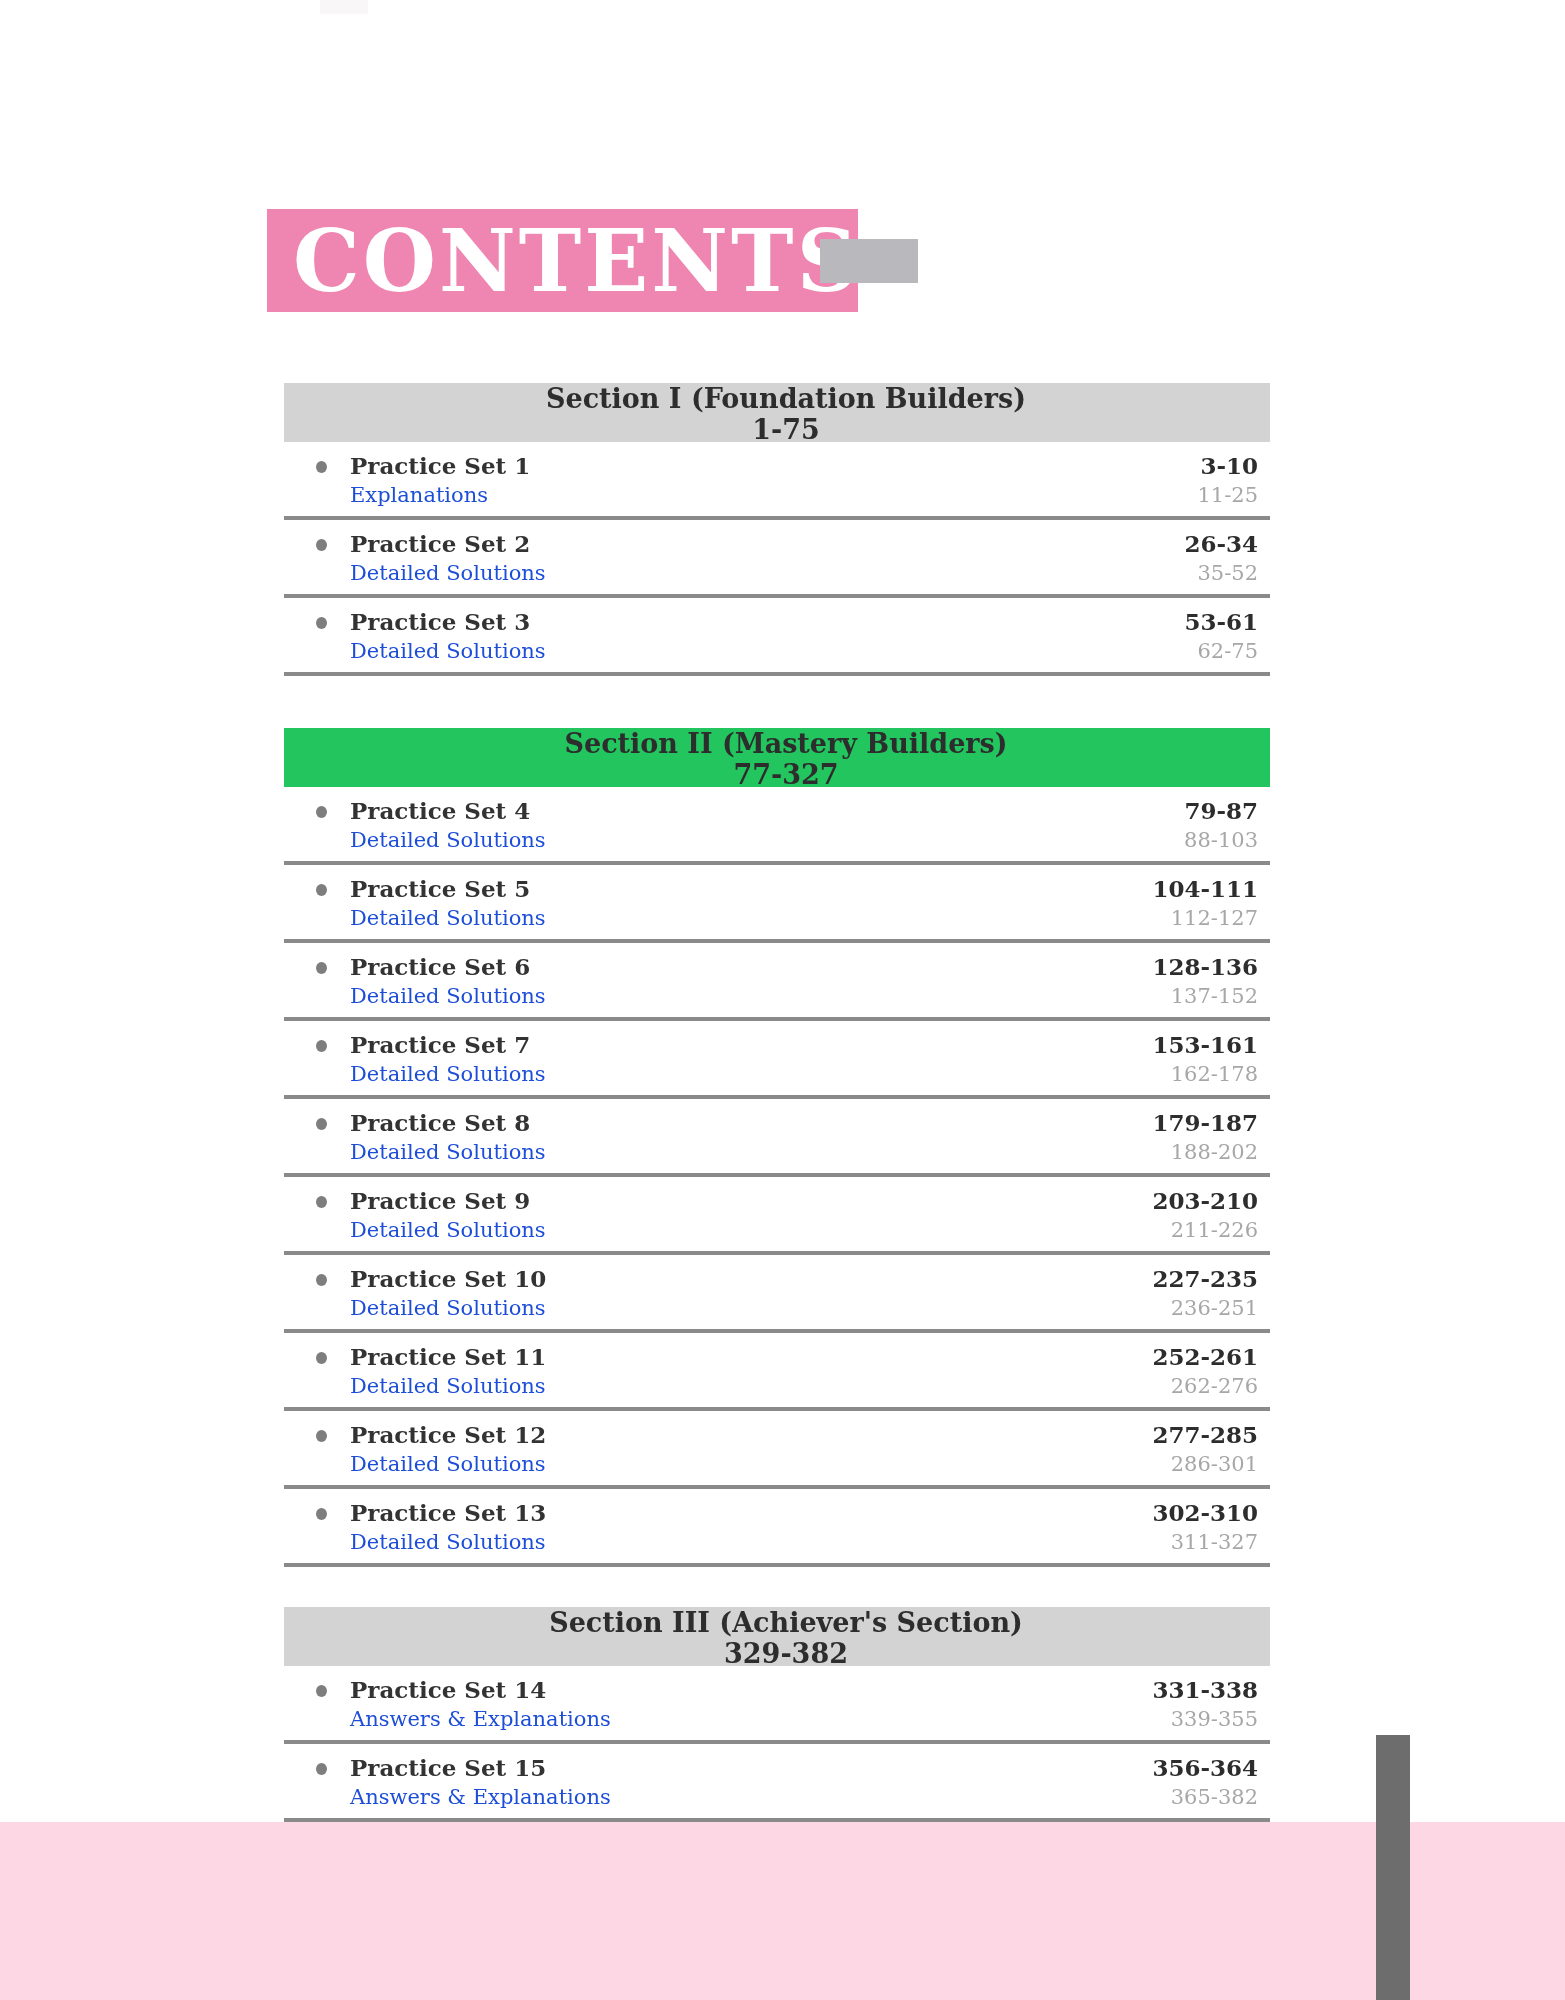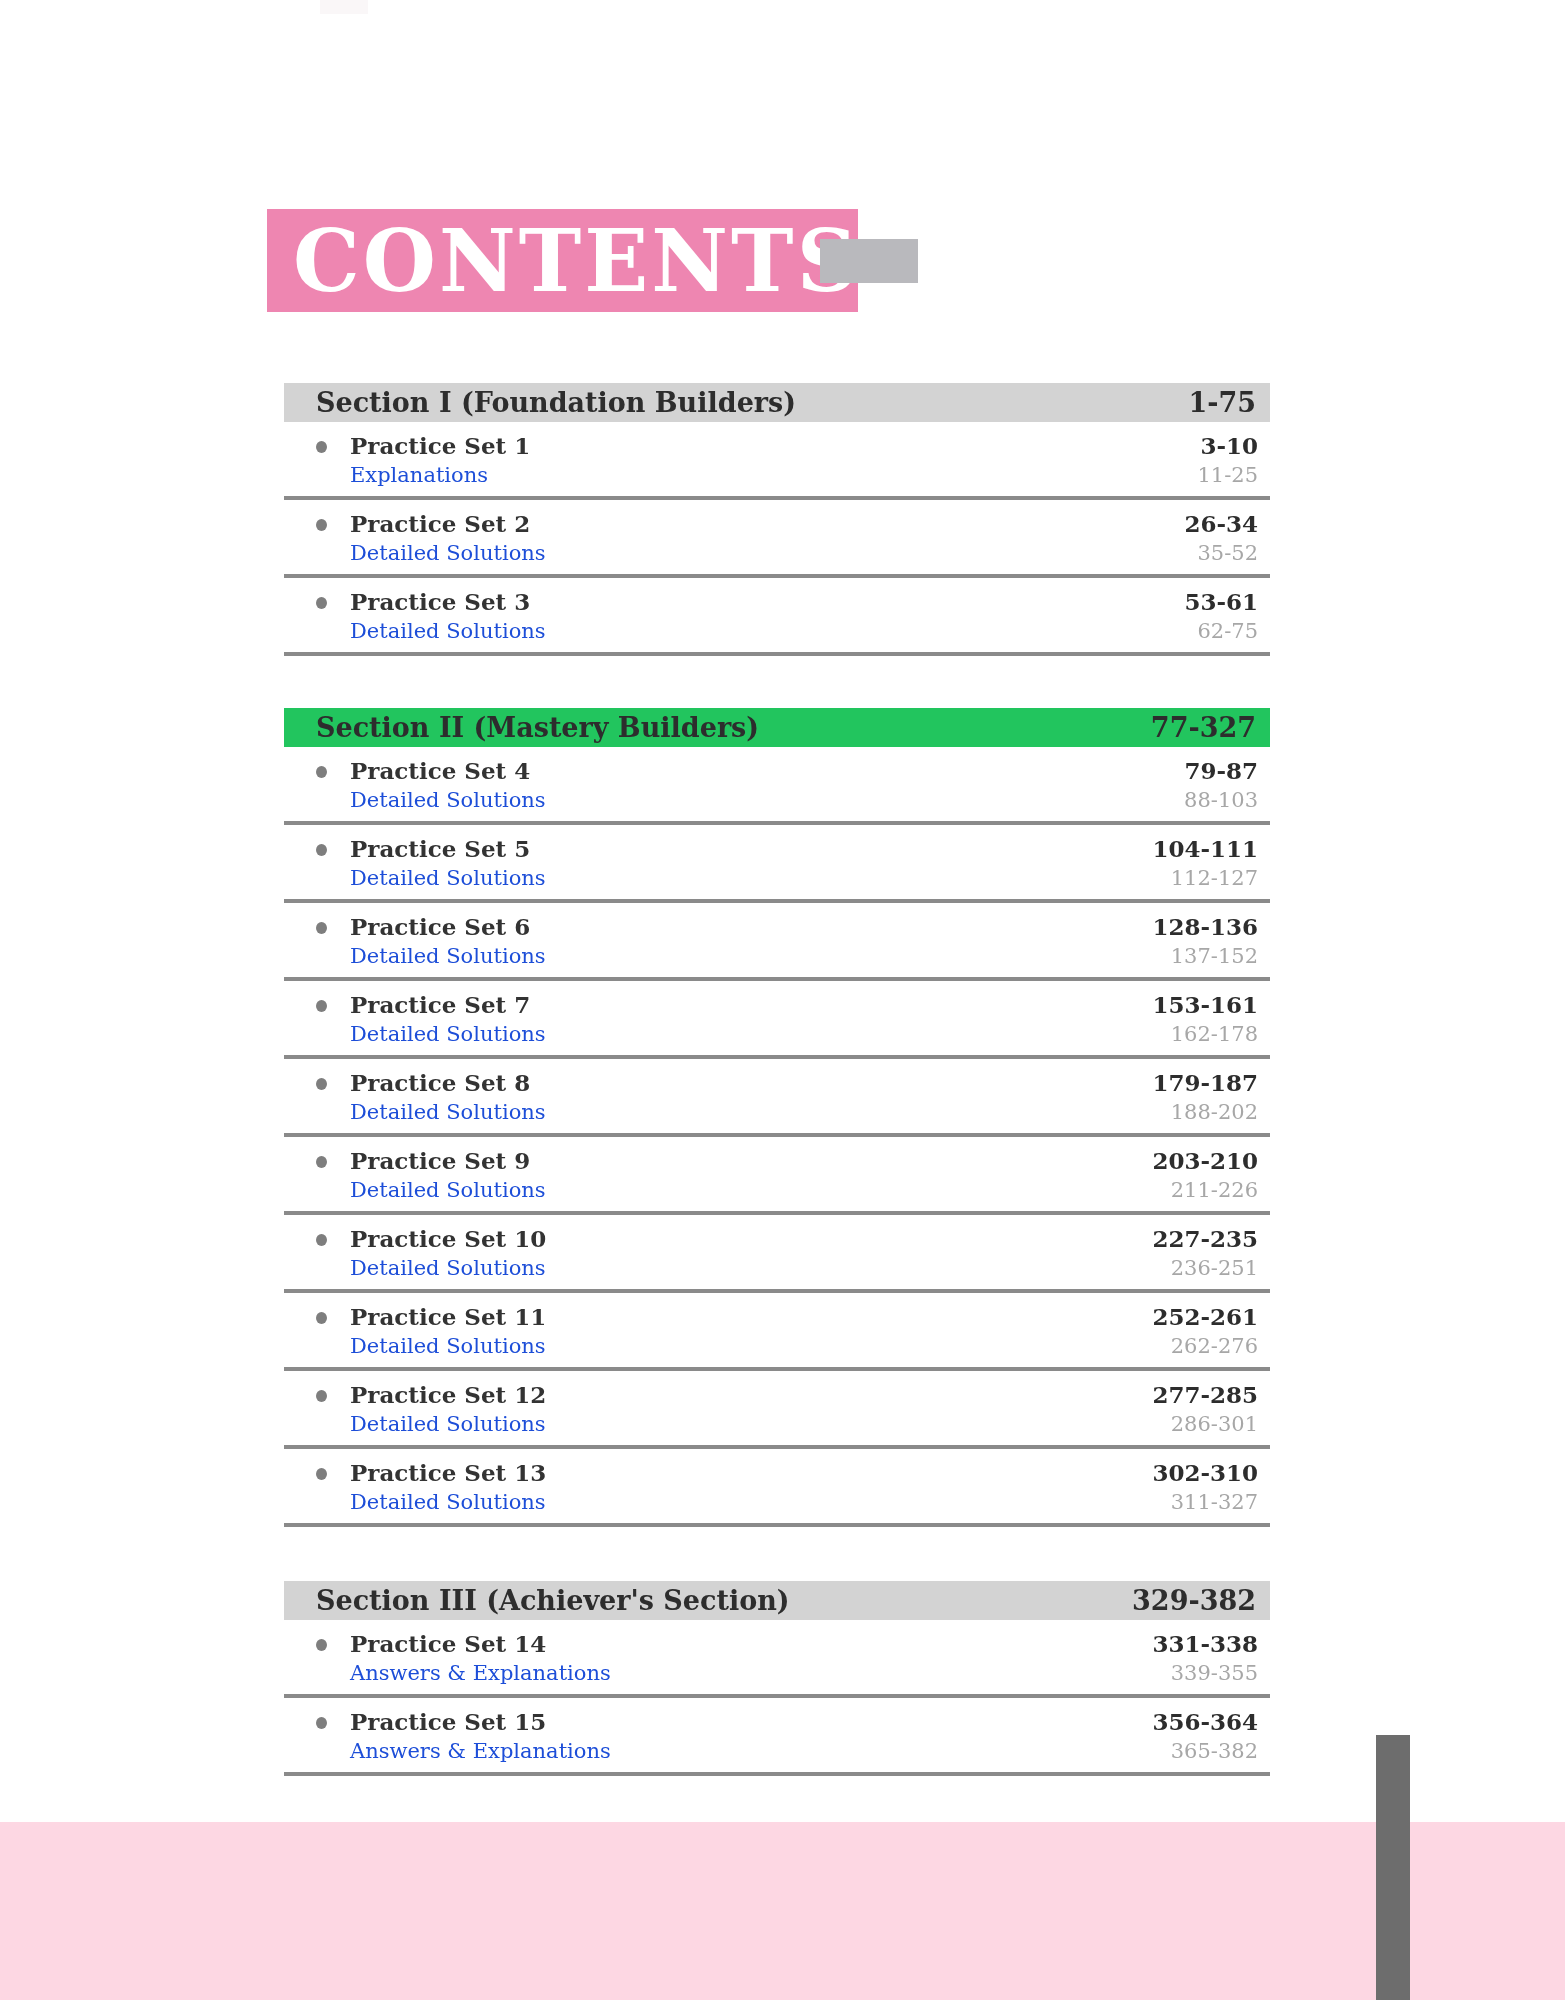--- a/index.html
+++ b/index.html
@@ -15,42 +15,42 @@
     display:flex;align-items:center;padding-left:26px;box-sizing:border-box;
   }
   .banner-title{
     color:#ffffff;font-size:84px;font-weight:bold;letter-spacing:3px;line-height:1;
     transform:scaleY(1.02);white-space:nowrap;
   }
   .banner-tab{position:absolute;left:820px;top:239px;width:98px;height:44px;}
   
   .toc{position:absolute;left:284px;top:383px;width:986px;}
   .section-bar{
-    height:39px;display:flex;align-items:center;justify-content:space-between;
+    height:59px;display:flex;align-items:center;justify-content:space-between;
     background:#d3d3d3;padding:0 14px 0 32px;box-sizing:border-box;
-    font-size:27px;font-weight:bold;color:#2d2d2d;
+    font-size:27px;font-weight:bold;color:#2d2d2d;flex-direction:column;
   }
   .section-bar .sec-pages{font-weight:bold;}
   .entry{
     position:relative;padding:8px 12px 6px 66px;box-sizing:border-box;
     border-bottom:4px solid #a21caf;
   }
   .row{display:flex;justify-content:space-between;align-items:baseline;}
   .title-row{line-height:31px;}
   .sub-row{line-height:29px;}
   .entry-title{font-size:23px;font-weight:bold;color:#333333;}
   .entry-pages{font-size:23px;font-weight:bold;color:#2d2d2d;}
   .entry-sub{font-size:21px;color:#1d4ed8;}
   .entry-sub-pages{font-size:21px;color:#a7a7a7;}
   .bullet{
     position:absolute;left:32px;top:19px;width:11px;height:12px;border-radius:50%;
     background:#7e7e7e;
   }
   .mt-s2{margin-top:52px;}
-  .mt-s3{margin-top:54px;}
+  .mt-s3{margin-top:40px;}
   
   .footer-band{position:absolute;left:0;top:1822px;width:1565px;height:178px;}
   .bookmark-bar{position:absolute;left:1376px;top:1735px;width:34px;height:265px;}
 </style>
 </head>
 <body>
 
 <div class="top-mark"></div>
 
 <div class="banner" style="background: rgb(238, 134, 177);">

